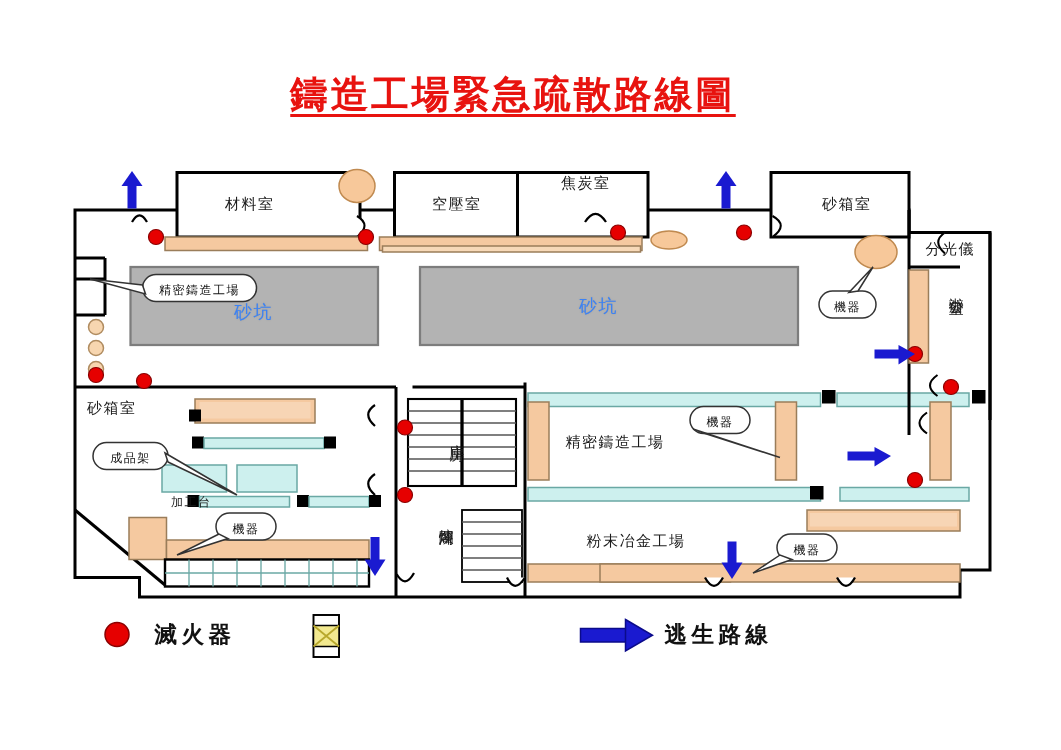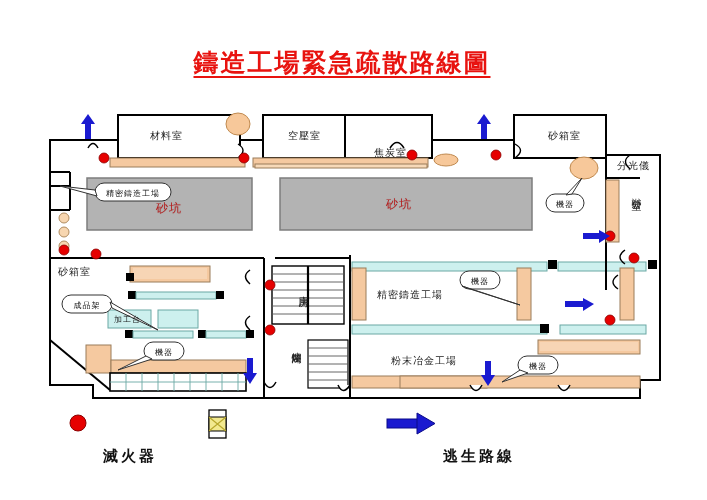--- a/index.html
+++ b/index.html
@@ -38,21 +38,21 @@
     text-underline-offset: 5px;
   }
   .lbl {
     position: absolute;
     font-size: 10px;
     color: #1a1a1a;
     white-space: nowrap;
     letter-spacing: 1px;
   }
   .lbl-gray {
-    color: #b91c1c;
+    color: #3b82f6;
     font-size: 12px;
     text-shadow: 0 0 1px #999;
   }
   .lbl-vert {
     writing-mode: vertical-rl;
     letter-spacing: 1px;
   }
   .callout-txt {
     position: absolute;
     font-size: 8px;
@@ -61,21 +61,20 @@
     letter-spacing: 1px;
     text-align: center;
   }
   .legend-txt {
     position: absolute;
     font-size: 15px;
     font-weight: bold;
     color: #111;
     letter-spacing: 3px;
     white-space: nowrap;
-    margin-top: 33px;
   }
 </style>
 </head>
 <body>
 
 <div id="map-root">
 
   <div class="ttl">鑄造工場緊急疏散路線圖</div>
 
   <svg id="floorplan" width="707" height="500">
@@ -326,29 +325,29 @@
     </g>
     <g fill="#1a1ad0" stroke="#0b0b8a" stroke-width="1">
       <rect x="387" y="419" width="32" height="9"></rect>
       <path d="M417,413 L435,423.5 L417,434 Z"></path>
     </g>
 
   </svg>
 
   <div class="lbl" style="left:150px; top:129px;">材料室</div>
   <div class="lbl" style="left:288px; top:129px;text-align:right;">空壓室</div>
-  <div class="lbl" style="left:374px; top:146px;font-family:Liberation Mono, monospace;">焦炭室</div>
+  <div class="lbl" style="left:374px; top:115px;font-family:Liberation Mono, monospace;">焦炭室</div>
   <div class="lbl" style="left:548px; top:129px;">砂箱室</div>
   <div class="lbl" style="left:617px; top:159px;">分光儀</div>
 
   <div class="lbl lbl-gray" style="left:156px; top:200px;">砂坑</div>
   <div class="lbl lbl-gray" style="left:386px; top:196px;">砂坑</div>
 
   <div class="lbl" style="left:58px; top:265px;">砂箱室</div>
-  <div class="lbl" style="left:114px; top:314px; font-size:8px;">加工台</div>
+  <div class="lbl" style="left:114px; top:329px; font-size:8px;">加工台</div>
   <div class="lbl" style="left:377px; top:288px;text-align:right;">精密鑄造工場</div>
   <div class="lbl" style="left:391px; top:354px;">粉末冶金工場</div>
 
   <div class="lbl lbl-vert" style="left:629px; top:190px;">辦公室</div>
   <div class="lbl lbl-vert" style="left:296px; top:288px;">庫房</div>
   <div class="lbl lbl-vert" style="left:289px; top:344px;">熔煉間</div>
 
   <div class="callout-txt" style="left:100px; top:188px; width:66px;">精密鑄造工場</div>
   <div class="callout-txt" style="left:549px; top:199px; width:32px;">機器</div>
   <div class="callout-txt" style="left:66px; top:300px; width:42px;">成品架</div>

